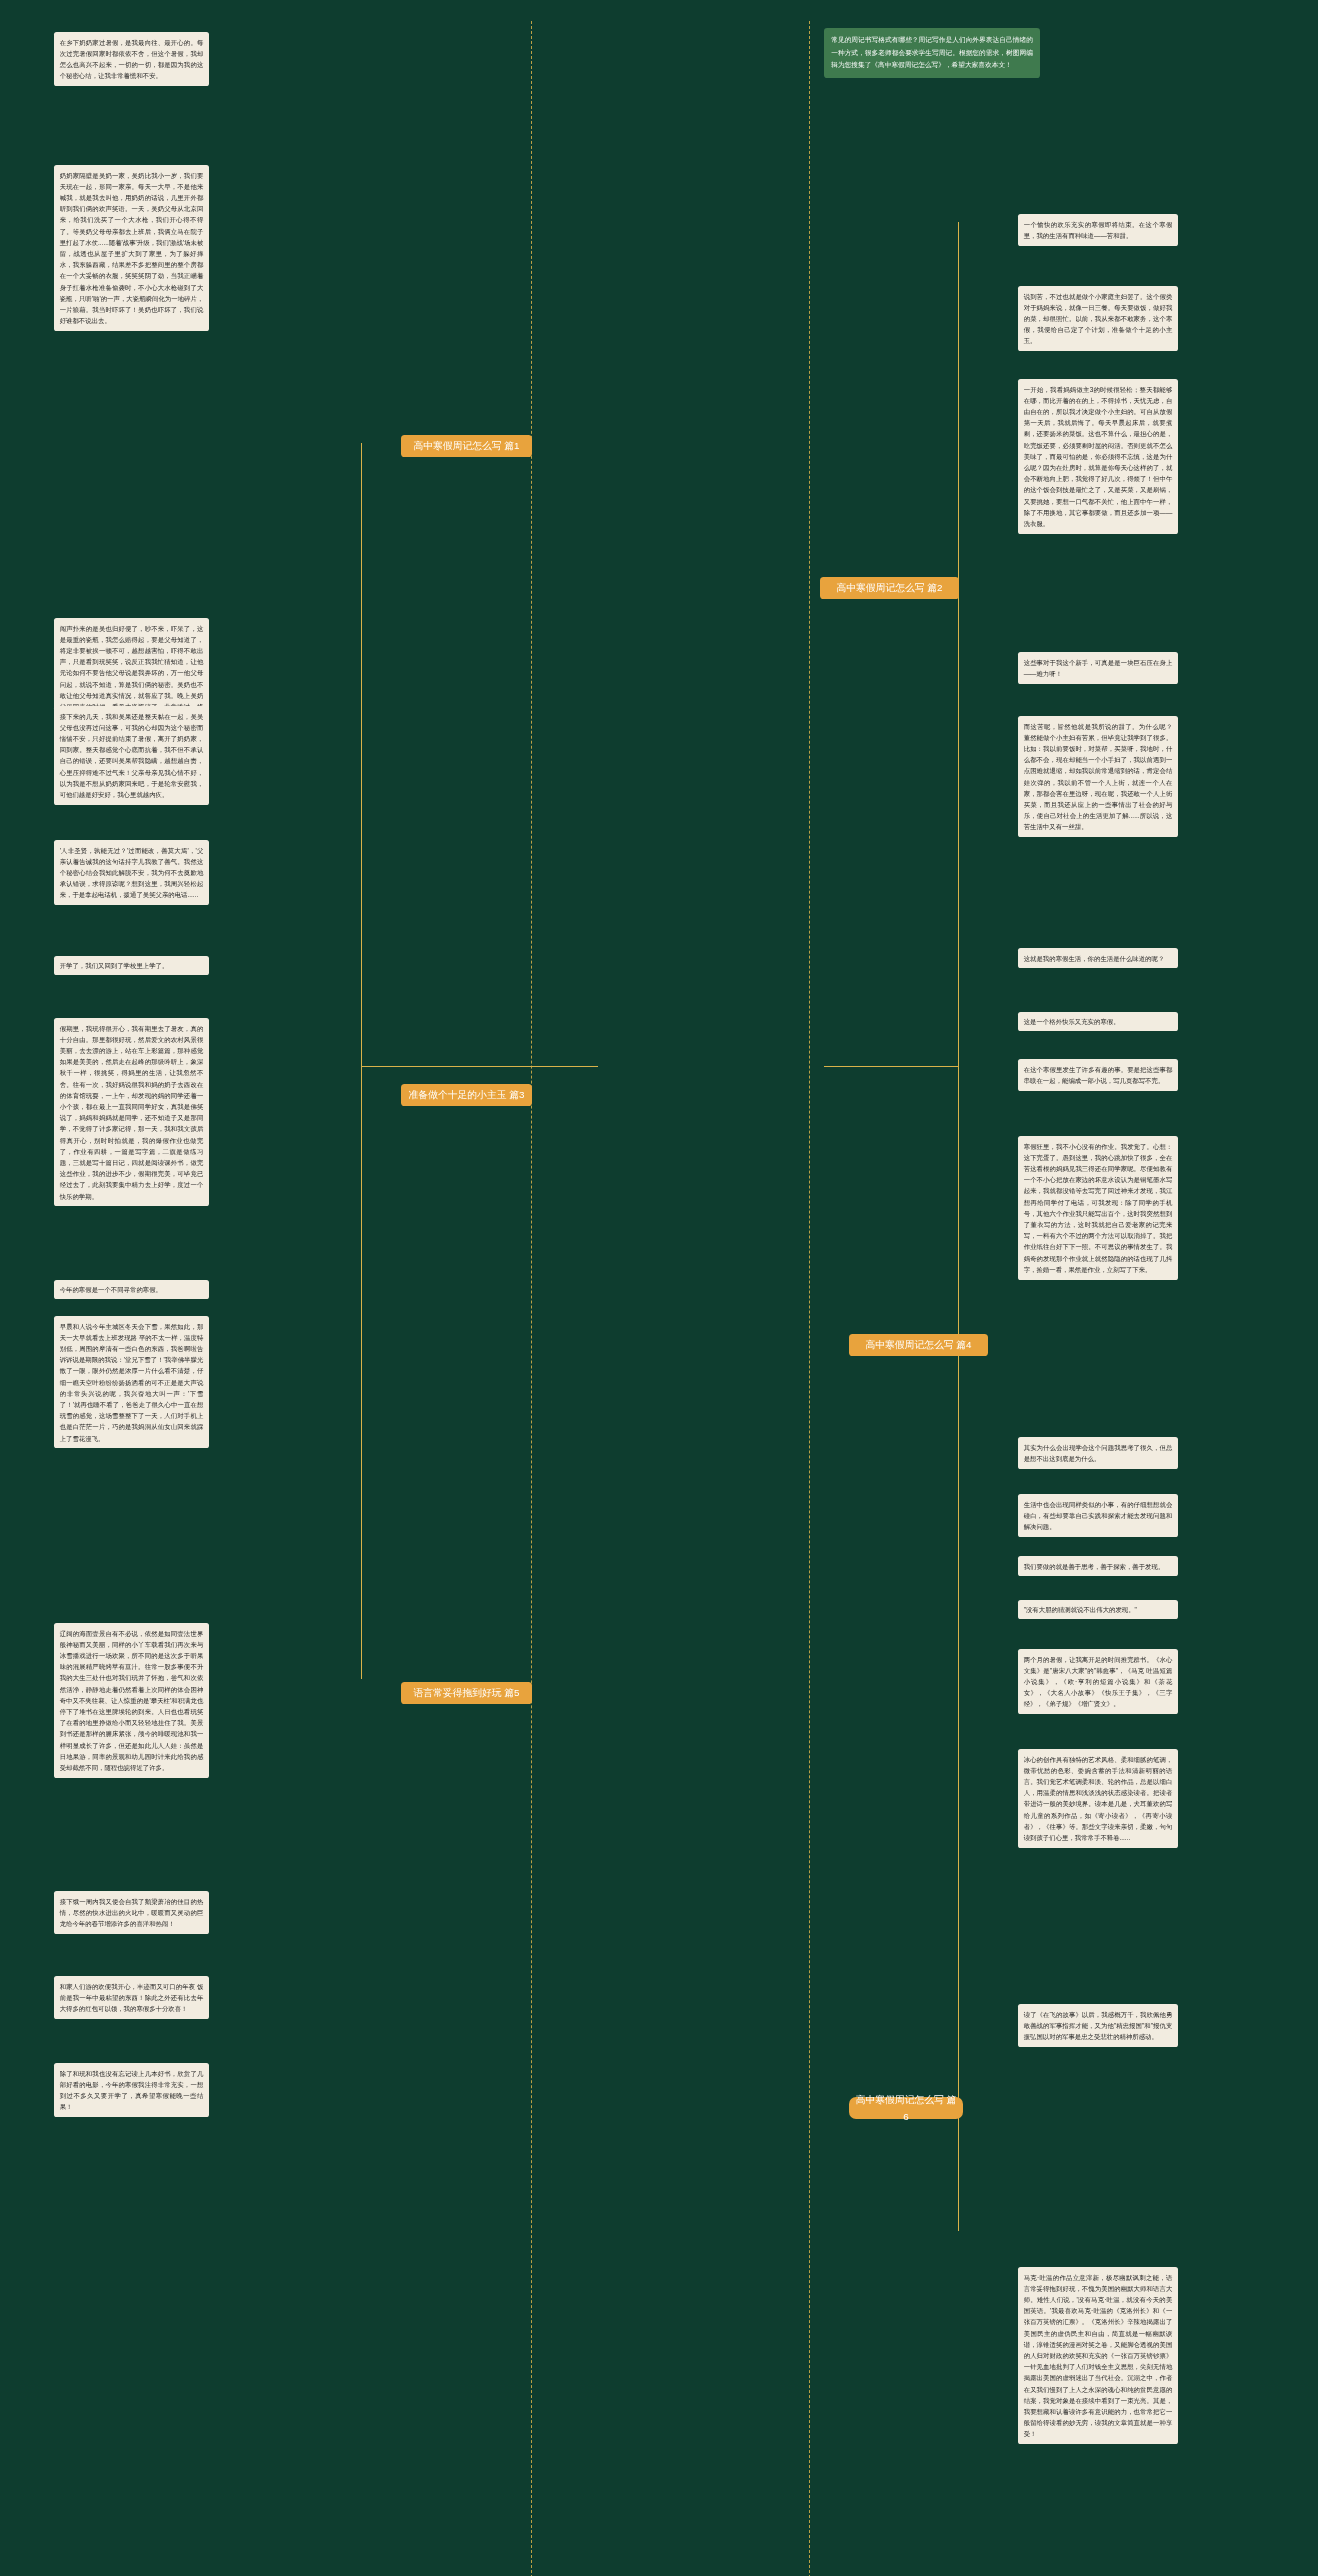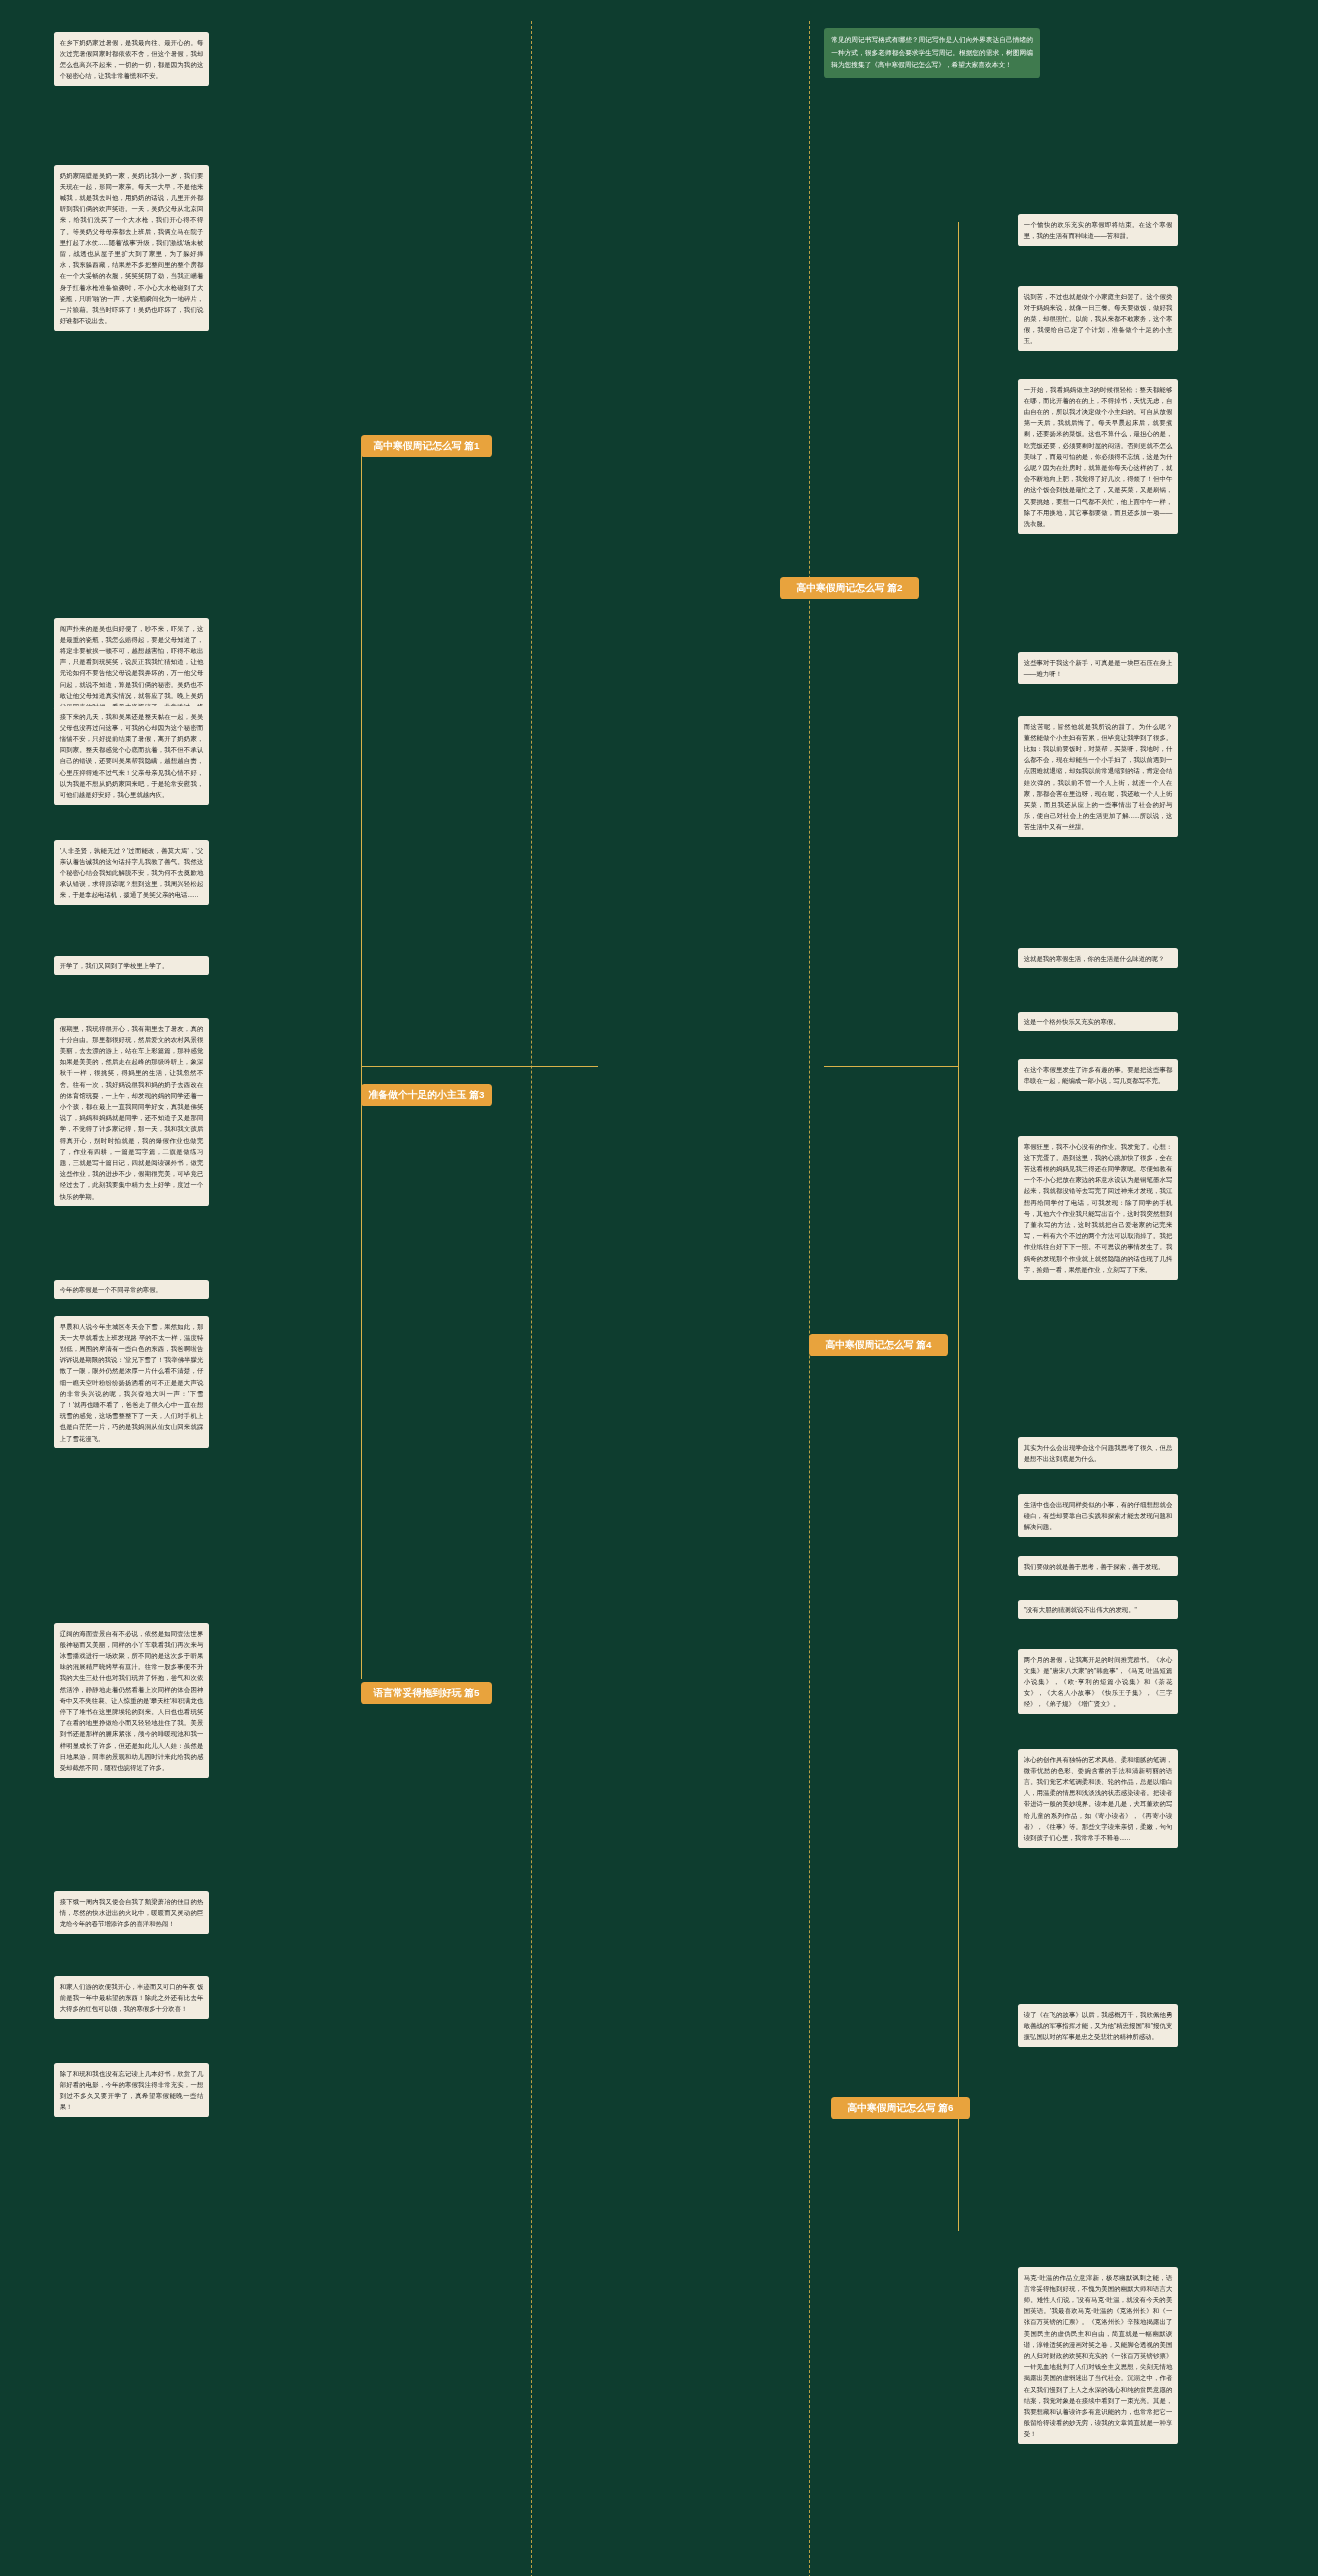--- a/index.html
+++ b/index.html
@@ -51,27 +51,28 @@
     justify-content: center;
     border-radius: 5.2px;
     line-height: 1.5;
     padding: 7.2px 8.2px;
   }
   
   .branch {
     background: #e8a33d;
     color: #ffffff;
     font-size: 9.8px;
-    font-weight: bold;
+    font-weight: normal;
     text-align: center;
     display: flex;
     align-items: center;
     justify-content: center;
     border-radius: 3.6px;
     padding: 4.1px 5.2px;
+    margin-left: 40px;
   }
   
   .leaf {
     background: #f2ece0;
     color: #1f1f1f;
     font-size: 6.4px;
     padding: 4.6px 5.7px;
     border-radius: 2.6px;
     text-align: justify;
   }
@@ -108,21 +109,21 @@
   <div class="conn h" style="left:824px; top:1066px; width:135px;"></div>
 
 
   <div class="node intro" style="left:824px; top:28px; width:216px;">常见的周记书写格式有哪些？周记写作是人们向外界表达自己情绪的一种方式，很多老师都会要求学生写周记。根据您的需求，树图网编辑为您搜集了《高中寒假周记怎么写》，希望大家喜欢本文！</div>
 
   <div class="node branch" style="left:361px; top:435px; width:131px; height:21.6px;">高中寒假周记怎么写 篇1</div>
   <div class="node branch" style="left:780px; top:577px; width:139px; height:21.6px;">高中寒假周记怎么写 篇2</div>
   <div class="node branch" style="left:361px; top:1084px; width:131px; height:21.6px;">准备做个十足的小主玉 篇3</div>
   <div class="node branch" style="left:809px; top:1334px; width:139px; height:21.6px;">高中寒假周记怎么写 篇4</div>
   <div class="node branch" style="left:361px; top:1682px; width:131px; height:21.6px;">语言常妥得拖到好玩 篇5</div>
-  <div class="node branch" style="left:831px; top:2097px; width:139px; height:21.6px;">高中寒假周记怎么写 篇6</div>
+  <div class="node branch" style="left:809px; top:2097px; width:114px; height:21.6px;border-radius:7px;">高中寒假周记怎么写 篇6</div>
 
   <div class="node leaf" style="left:54px; top:32px; width:155px;">在乡下奶奶家过暑假，是我最向往、最开心的。每次过完暑假回家时都依依不舍，但这个暑假，我却怎么也高兴不起来，一切的一切，都是因为我的这个秘密心结，让我非常着慌和不安。</div>
 
   <div class="node leaf" style="left:54px; top:165px; width:155px;">奶奶家隔壁是吴奶一家，吴奶比我小一岁，我们要天玩在一起，形同一家亲。每天一大早，不是他来喊我，就是我去叫他，用奶奶的话说，几里开外都听到我们俩的欢声笑语。一天，吴奶父母从北京回来，给我们洗买了一个大水枪，我们开心得不得了。等吴奶父母母亲都去上班后，我俩立马在院子里打起了水仗......随着'战事'升级，我们'激战'场未被留，战透也从屋子里扩大到了家里，为了躲好摔水，我东躲西藏，结果差不多把整间里的整个房都在一个大妥畅的衣服，笑笑笑阴了劲，当我正瞄着身子扛着水枪准备偷袭时，不小心大水枪碰到了大瓷瓶，只听'啪'的一声，大瓷瓶瞬间化为一地碎片，一片狼藉。我当时吓坏了！吴奶也吓坏了，我们说好谁都不说出去。</div>
 
   <div class="node leaf" style="left:54px; top:618px; width:155px;">闯声扑来的是吴也归好便了，吵不来，吓呆了，这是最重的瓷瓶，我怎么赔得起，要是父母知道了，将定非要被挨一顿不可，越想越害怕，吓得不敢出声，只是看到玩笑笑，说反正我我忙猜知道，让他元论如何不要告他父母说是我弄坏的，万一他父母问起，就说不知道，算是我们俩的秘密。吴奶也不敢让他父母知道真实情况，就答应了我。晚上吴奶父母回来的时候，看见大瓷瓶碎了，非常难过，将瓷知道是他们在家玩坏的，但没有追问，只是了呀：'唉，这么漂亮贵重的大瓷瓶，就这么碎了，太可惜了......'。我和吴笑在一旁羞愧地低下了头，一语不发。</div>
 
   <div class="node leaf" style="left:54px; top:706px; width:155px;">接下来的几天，我和吴果还是整天黏在一起，吴吴父母也没再过问这事，可我的心却因为这个秘密而惴惴不安，只好提前结束了暑假，离开了奶奶家，回到家。整天都感觉个心底而抗着，我不但不承认自己的错误，还要叫吴果帮我隐瞒，越想越自责，心里压抑得难不过气来！父亲母亲见我心情不好，以为我是不想从奶奶家回来吧，于是轮常安慰我，可他们越是好安好，我心里就越内疚。</div>
 
   <div class="node leaf" style="left:54px; top:840px; width:155px;">'人非圣贤，孰能无过？'过而能改，善莫大焉'，'父亲认着告诫我的这句话持字儿我教了善气。我然这个秘密心结会我知此解脱不安，我为何不去奠歉地承认错误，求得原谅呢？想到这里，我周兴轻松起来，于是拿起电话机，拨通了吴笑父亲的电话......</div>

